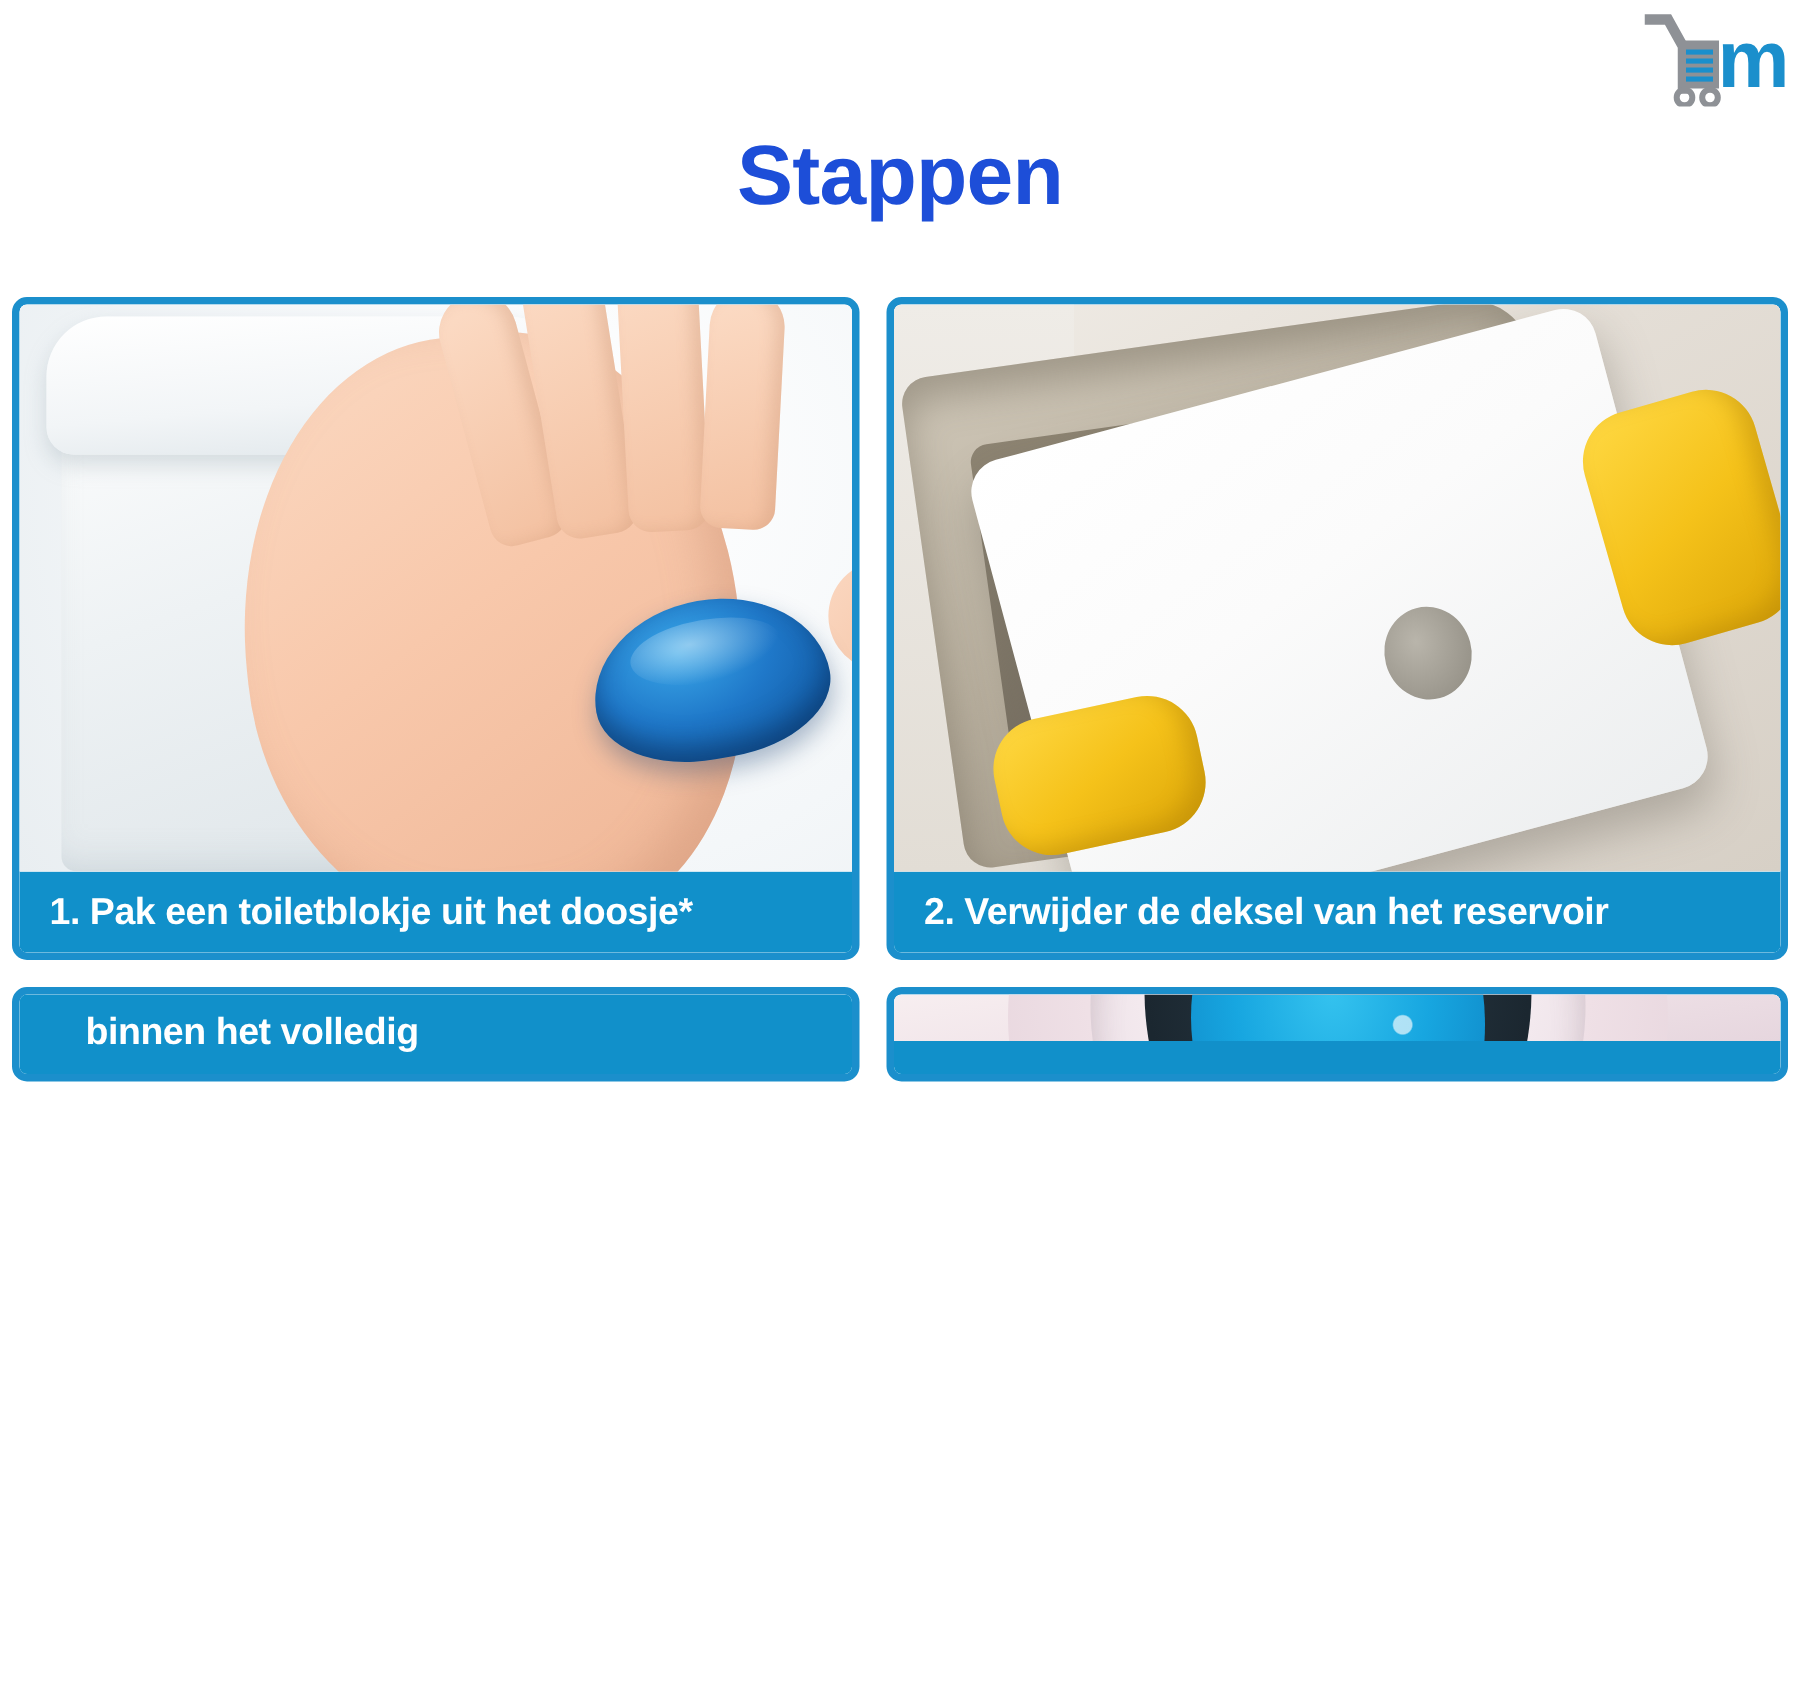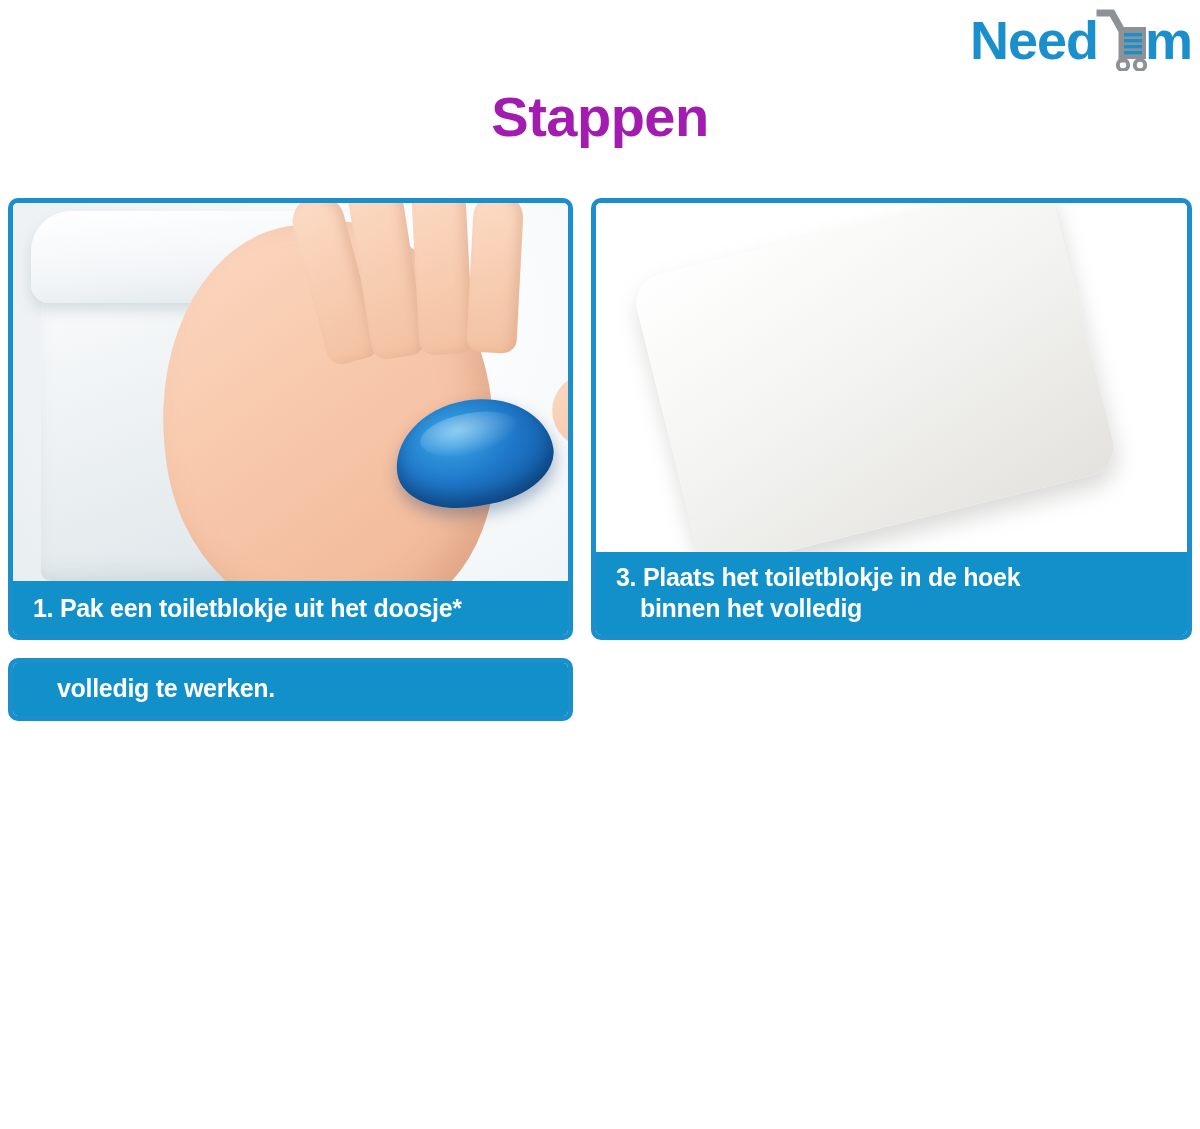--- a/index.html
+++ b/index.html
@@ -45,21 +45,21 @@
   }
 
   .page-title {
     position: absolute;
     top: 84px;
     left: 0;
     width: 1200px;
     text-align: center;
     font-size: 56px;
     font-weight: bold;
-    color: #a21caf;
+    color: #1d4ed8;
     letter-spacing: -0.5px;
   }
 
   
   .steps-grid {
     position: absolute;
     top: 198px;
     left: 8px;
     width: 1184px;
     display: grid;
@@ -252,21 +252,20 @@
       radial-gradient(circle at 78% 72%, rgba(255,255,255,.5) 0 10px, transparent 12px),
       radial-gradient(circle at 50% 92%, rgba(255,255,255,.55) 0 12px, transparent 14px);
   }
 </style>
 </head>
 <body>
 
 <div class="header">
 
   <div class="brand-logo">
-    <span class="brand-part">Need</span>
     <span class="cart-icon-wrap">
       <svg viewBox="0 0 52 62" width="52" height="62" aria-hidden="true">
         <path d="M4 4 L16 4 L26 22 L26 50" stroke="#8e9196" stroke-width="7" fill="none" stroke-linecap="square"></path>
         <rect x="24" y="18" width="26" height="32" fill="#8e9196"></rect>
         <rect x="28" y="24" width="18" height="3.4" fill="#1b8fcc"></rect>
         <rect x="28" y="30" width="18" height="3.4" fill="#1b8fcc"></rect>
         <rect x="28" y="36" width="18" height="3.4" fill="#1b8fcc"></rect>
         <rect x="28" y="42" width="18" height="3.4" fill="#1b8fcc"></rect>
         <circle cx="27" cy="56" r="5.2" fill="none" stroke="#8e9196" stroke-width="4"></circle>
         <circle cx="44" cy="56" r="5.2" fill="none" stroke="#8e9196" stroke-width="4"></circle>
@@ -294,48 +293,66 @@
           <div class="p1-thumb"></div>
           <div class="p1-block"></div>
         </div>
       </div>
     </div>
     <div class="step-caption">
       <span>1. Pak een toiletblokje uit het doosje*</span>
     </div>
   </div>
 
+  <div class="step-card">
+    <div class="step-photo">
+      <div class="scene">
+        <div class="p2-bg"></div>
+        <div class="p2-tile-l"></div>
+        <div class="p2-tank">
+          <div class="p2-tank-inner"></div>
+          <div class="p2-valve"></div>
+        </div>
+        <div class="p2-lid">
+          <div class="p2-lid-hole"></div>
+        </div>
+        <div class="p2-glove p2-glove-tr"></div>
+        <div class="p2-glove p2-glove-bl"></div>
+      </div>
+    </div>
+    <div class="step-caption">
+      <span>2. Verwijder de deksel van het reservoir</span>
+    </div>
+  </div>
 
   <div class="step-card">
     <div class="step-photo">
       <div class="scene">
         <div class="p3-bg"></div>
 
         <div class="p3-tank">
           
         </div>
 
       </div>
     </div>
     <div class="step-caption two-line">
-      <span>3. Plaats het toiletblokje in de hoek</span>
       <span class="caption-line-2">binnen het volledig</span>
     </div>
   </div>
 
   <div class="step-card">
     <div class="step-photo">
       <div class="scene">
         <div class="p4-bg"></div>
         <div class="p4-seat"></div>
         <div class="p4-rim"></div>
         <div class="p4-hole">
           <div class="p4-foam"></div>
           <div class="p4-water"></div>
         </div>
       </div>
     </div>
     <div class="step-caption two-line">
-      <span class="caption-line-2">volledig te werken.</span>
     </div>
   </div>
 
 </div>
 
 </body></html>

